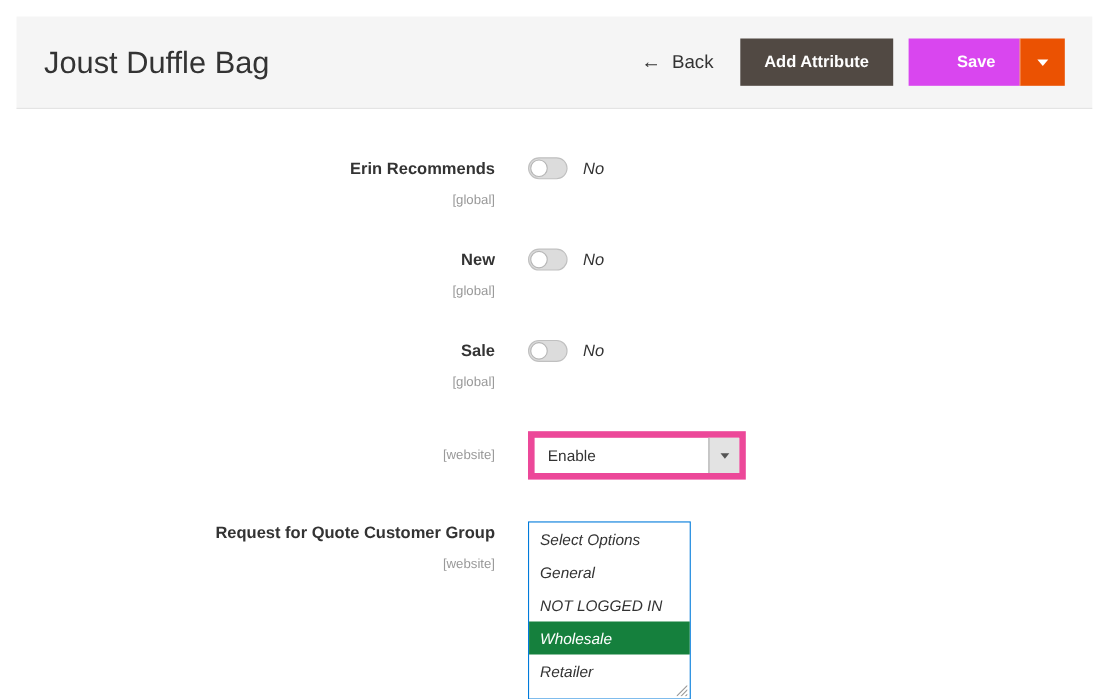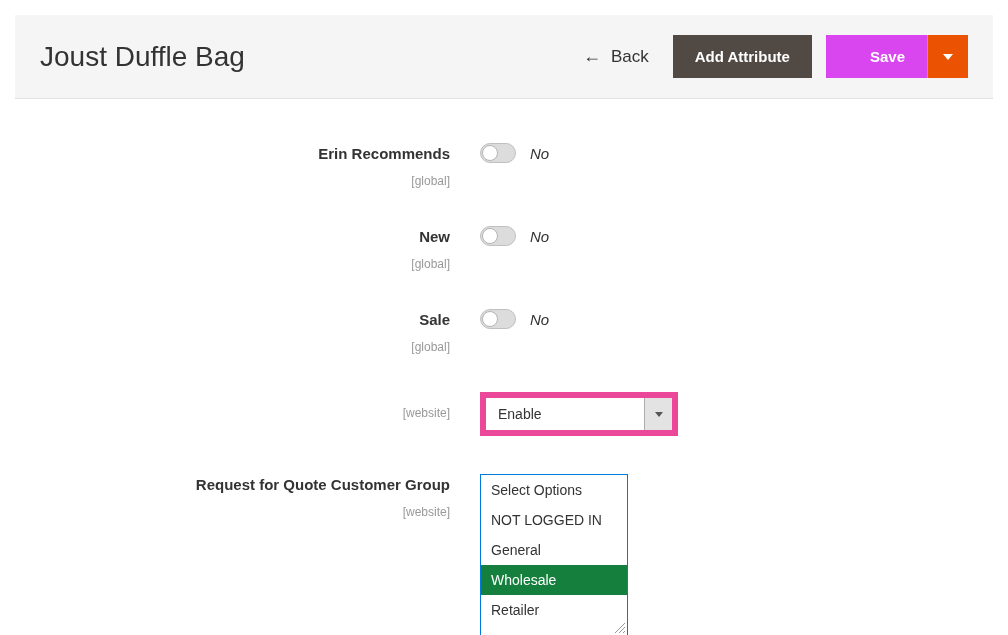--- a/index.html
+++ b/index.html
@@ -178,20 +178,21 @@
       border: 1px solid #007bdb;
       background: #fff;
       position: relative;
       padding-bottom: 10px;
     }
     .multiselect-option {
       padding: 7px 10px;
       font-size: 14px;
       color: #333;
       cursor: pointer;
+      font-style: italic;
     }
     .multiselect-option.selected {
       background: #15803d;
       color: #fff;
     }
     .resize-handle {
       position: absolute;
       right: 2px;
       bottom: 2px;
       width: 10px;
@@ -278,22 +279,22 @@
   </div>
 
   <div class="form-row">
     <div class="form-label">
       <span class="label-text">Request for Quote Customer Group</span>
       <span class="label-scope">[website]</span>
     </div>
     <div class="form-control">
       <div class="multiselect" id="multiselect">
         <div class="multiselect-option">Select Options</div>
+          <div class="multiselect-option">General</div>
           <div class="multiselect-option">NOT LOGGED IN</div>
-          <div class="multiselect-option">General</div>
           <div class="multiselect-option selected">Wholesale</div>
           <div class="multiselect-option">Retailer</div>
           <div class="resize-handle">
           <svg width="10" height="10" viewBox="0 0 10 10">
             <line x1="0" y1="10" x2="10" y2="0" stroke="#999" stroke-width="1"></line>
             <line x1="4" y1="10" x2="10" y2="4" stroke="#999" stroke-width="1"></line>
             <line x1="8" y1="10" x2="10" y2="8" stroke="#999" stroke-width="1"></line>
           </svg>
         </div>
       </div>

